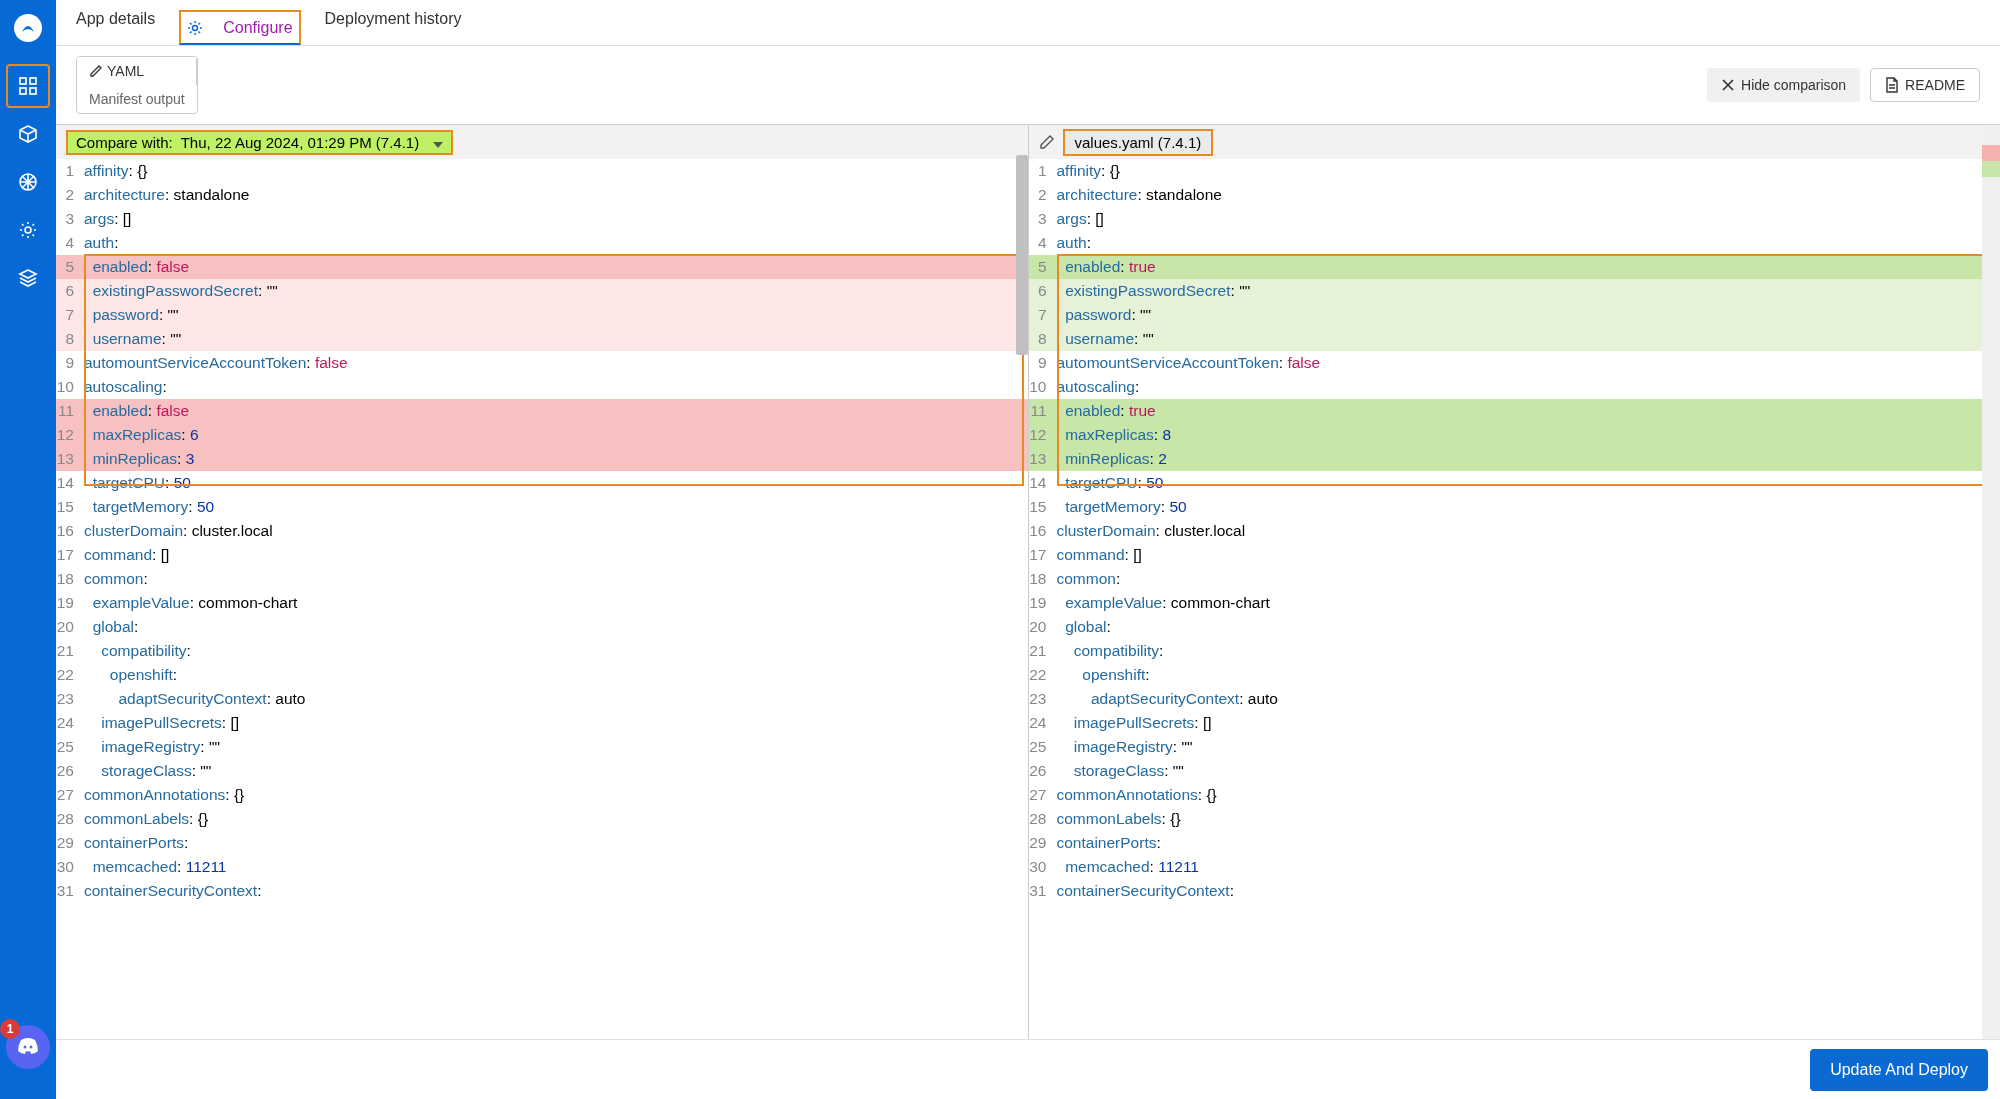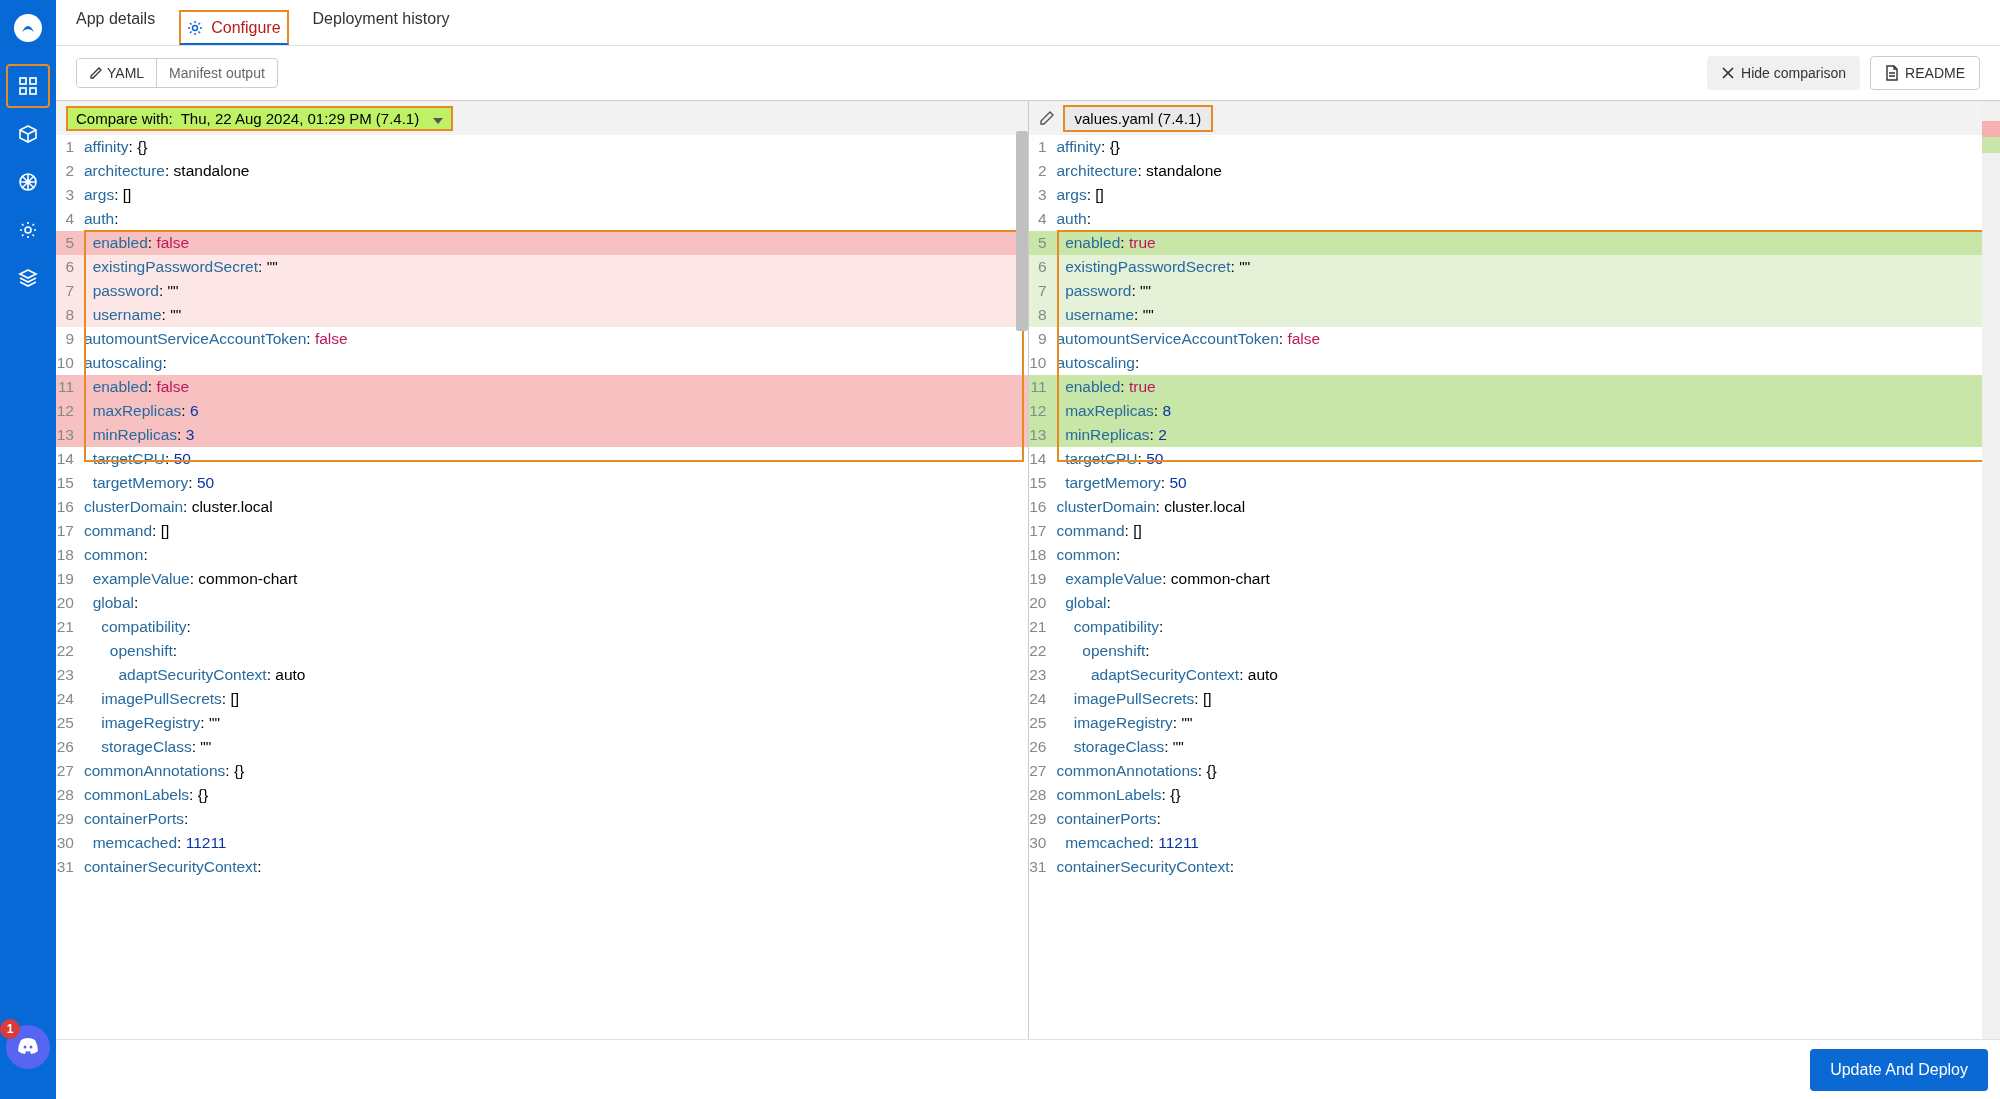--- a/index.html
+++ b/index.html
@@ -14,23 +14,23 @@
 .header { height: 56px; border-bottom: 1px solid #e0e0e0; display: flex; align-items: center; padding: 0 20px; }
 .breadcrumb { display: flex; align-items: center; font-size: 20px; border: 2.5px solid #e88a24; padding: 2px 6px; height: 36px; }
 .breadcrumb-link { color: #0b69d4; }
 .breadcrumb-sep { margin: 0 8px; color: #333; }
 .breadcrumb-current { color: #333; font-weight: 500; }
 .header-right { margin-left: auto; display:flex; align-items:center; gap: 14px; }
 .help-btn { display:flex; align-items:center; gap:6px; font-size:16px; font-weight:500; cursor:pointer; }
 .avatar { width:30px; height:30px; border-radius:50%; background:#e8572a; color:#fff; font-weight:600; display:flex; align-items:center; justify-content:center; font-size:15px; }
 .tabs { display:flex; gap: 24px; padding: 10px 20px 0; border-bottom: 1px solid #e0e0e0; height: 46px; }
 .tab { font-size: 16px; color: #333; padding-bottom: 8px; cursor:pointer; }
-.tab.active { color:#b91c1c; border-bottom: 2px solid #0b69d4; display:flex; align-items:center; gap:8px; font-weight:500; border-top:2.5px solid #e88a24; border-left:2.5px solid #e88a24; border-right:2.5px solid #e88a24; padding:8px 6px 8px; }
+.tab.active { color:#a21caf; border-bottom: 2px solid #0b69d4; display:flex; align-items:center; gap:20px; font-weight:500; border-top:2.5px solid #e88a24; border-left:2.5px solid #e88a24; border-right:2.5px solid #e88a24; padding:8px 6px 8px; }
 .toolbar { display:flex; align-items:center; padding: 10px 20px; gap:10px; }
-.seg { display:flex; border:1px solid #ccc; border-radius:4px; overflow:hidden; }
+.seg { display:flex; border:1px solid #ccc; border-radius:4px; overflow:hidden;flex-direction:column; }
 .seg-item { padding: 6px 12px; font-size:14px; cursor:pointer; display:flex; align-items:center; gap:4px; border-right:1px solid #ccc; }
 .seg-item:last-child{ border-right:none; }
 .seg-item.active { background:#fff; color:#333; }
 .seg-item:not(.active){ color:#666; }
 .toolbar-right { margin-left:auto; display:flex; gap:10px; }
 .btn { display:flex; align-items:center; gap:6px; padding: 8px 14px; font-size:14px; cursor:pointer; border-radius:4px; border:1px solid #ccc; background:#fff; color:#333; font-weight:500; }
 .btn.soft { background:#f0f0f0; border:none; }
 .diff-area { display:flex; flex:1; border-top:1px solid #ccc; overflow:hidden; }
 .pane { flex:1; display:flex; flex-direction:column; overflow:hidden; }
 .pane:first-child { border-right:1px solid #ccc; position:relative; }

